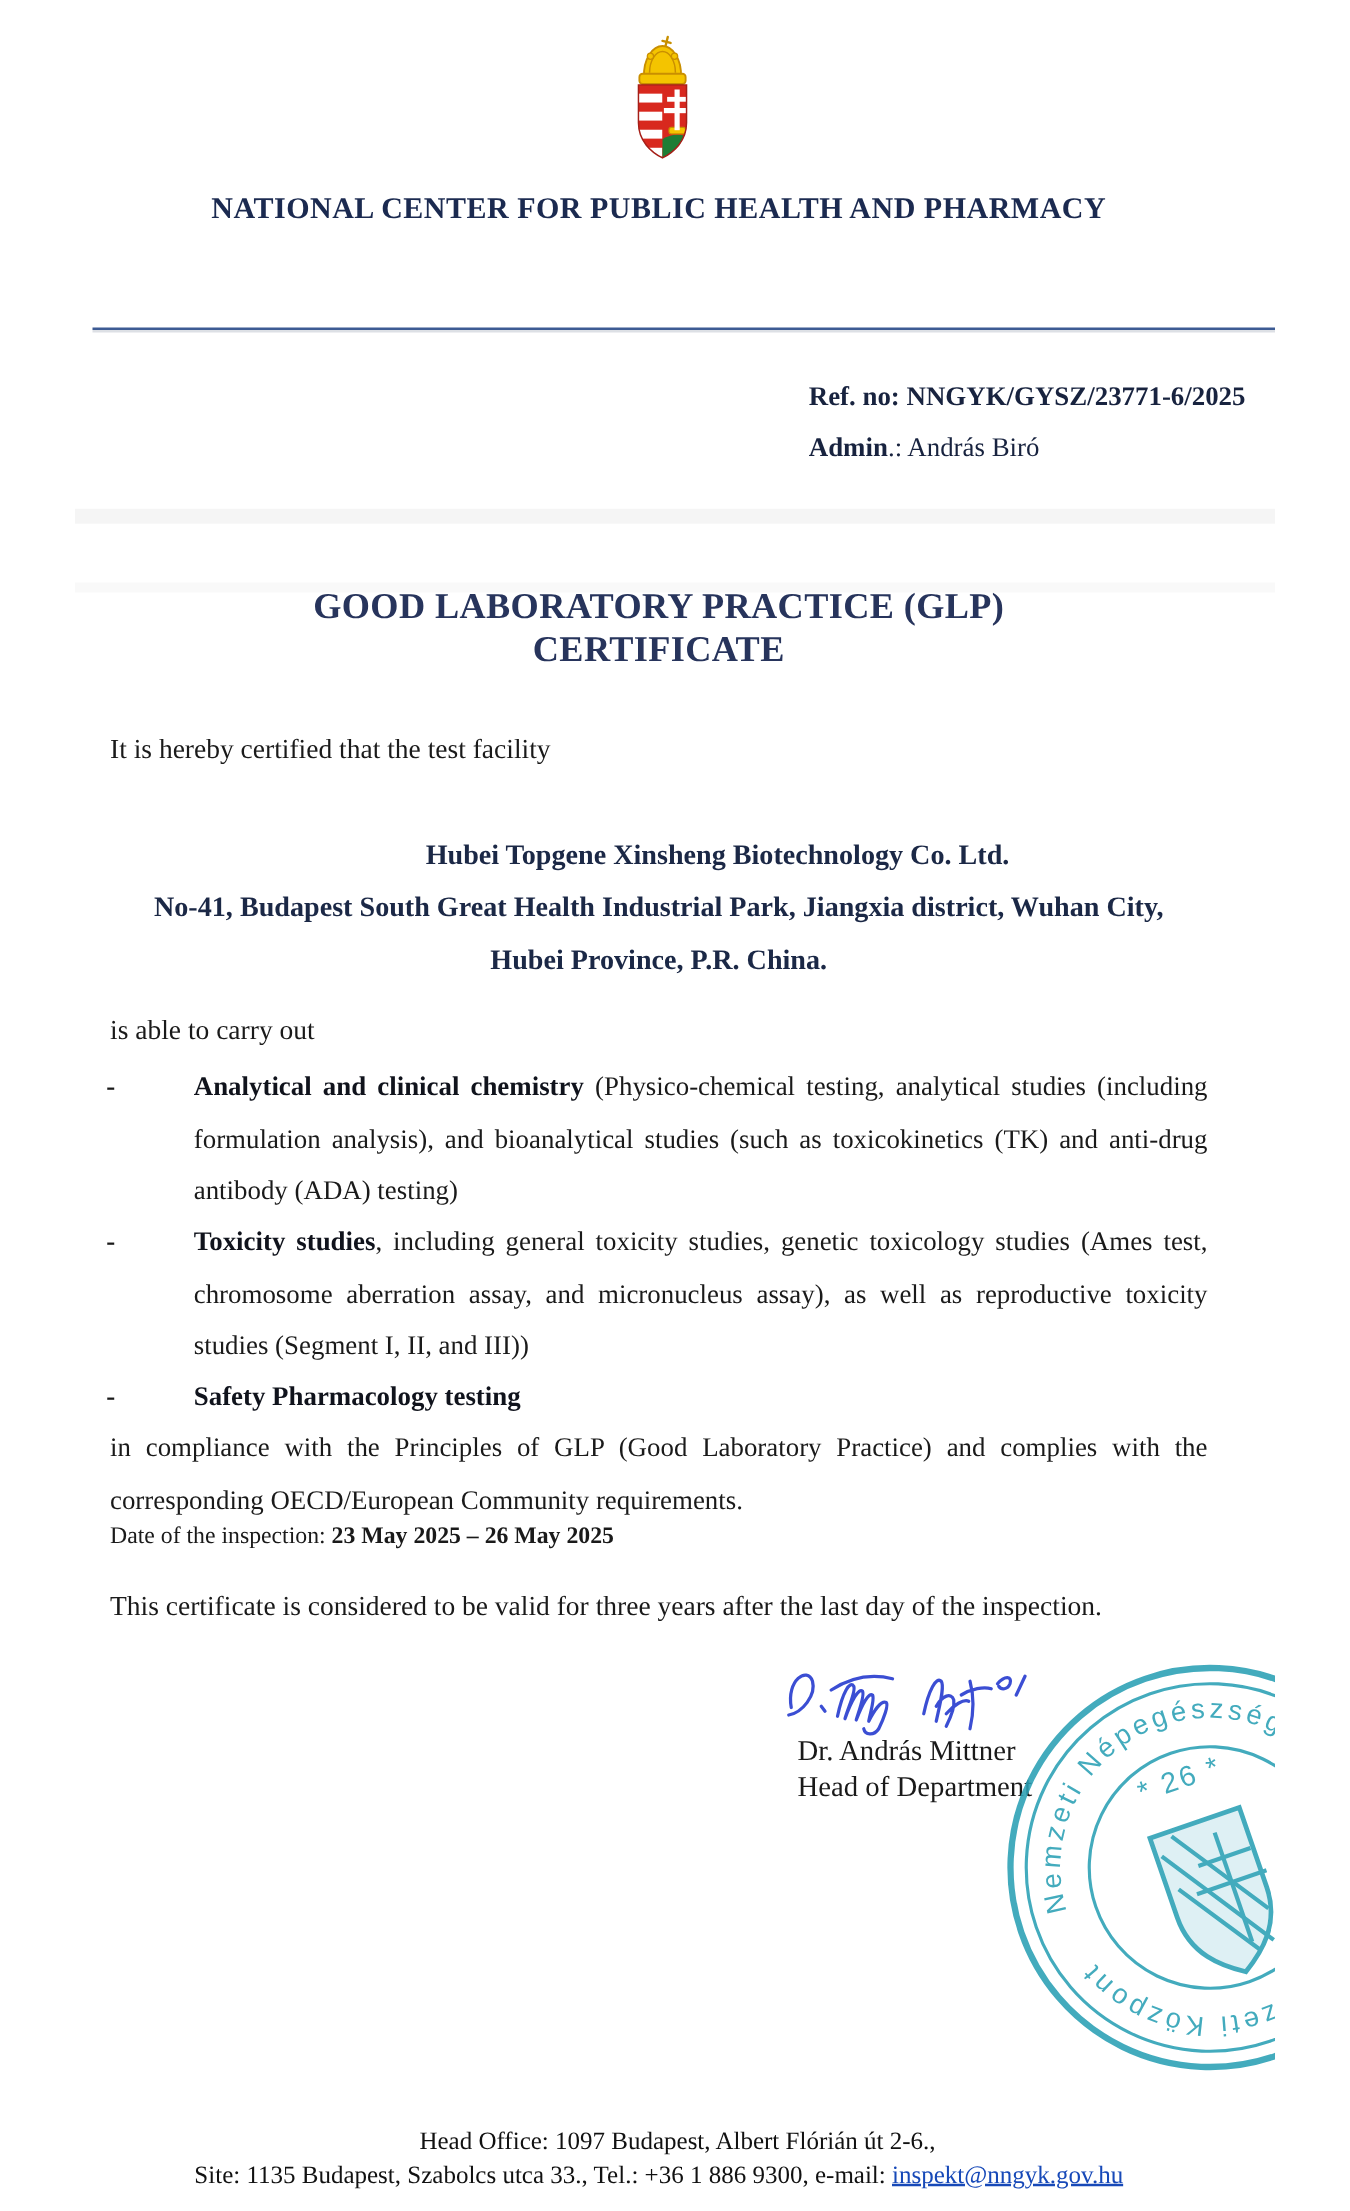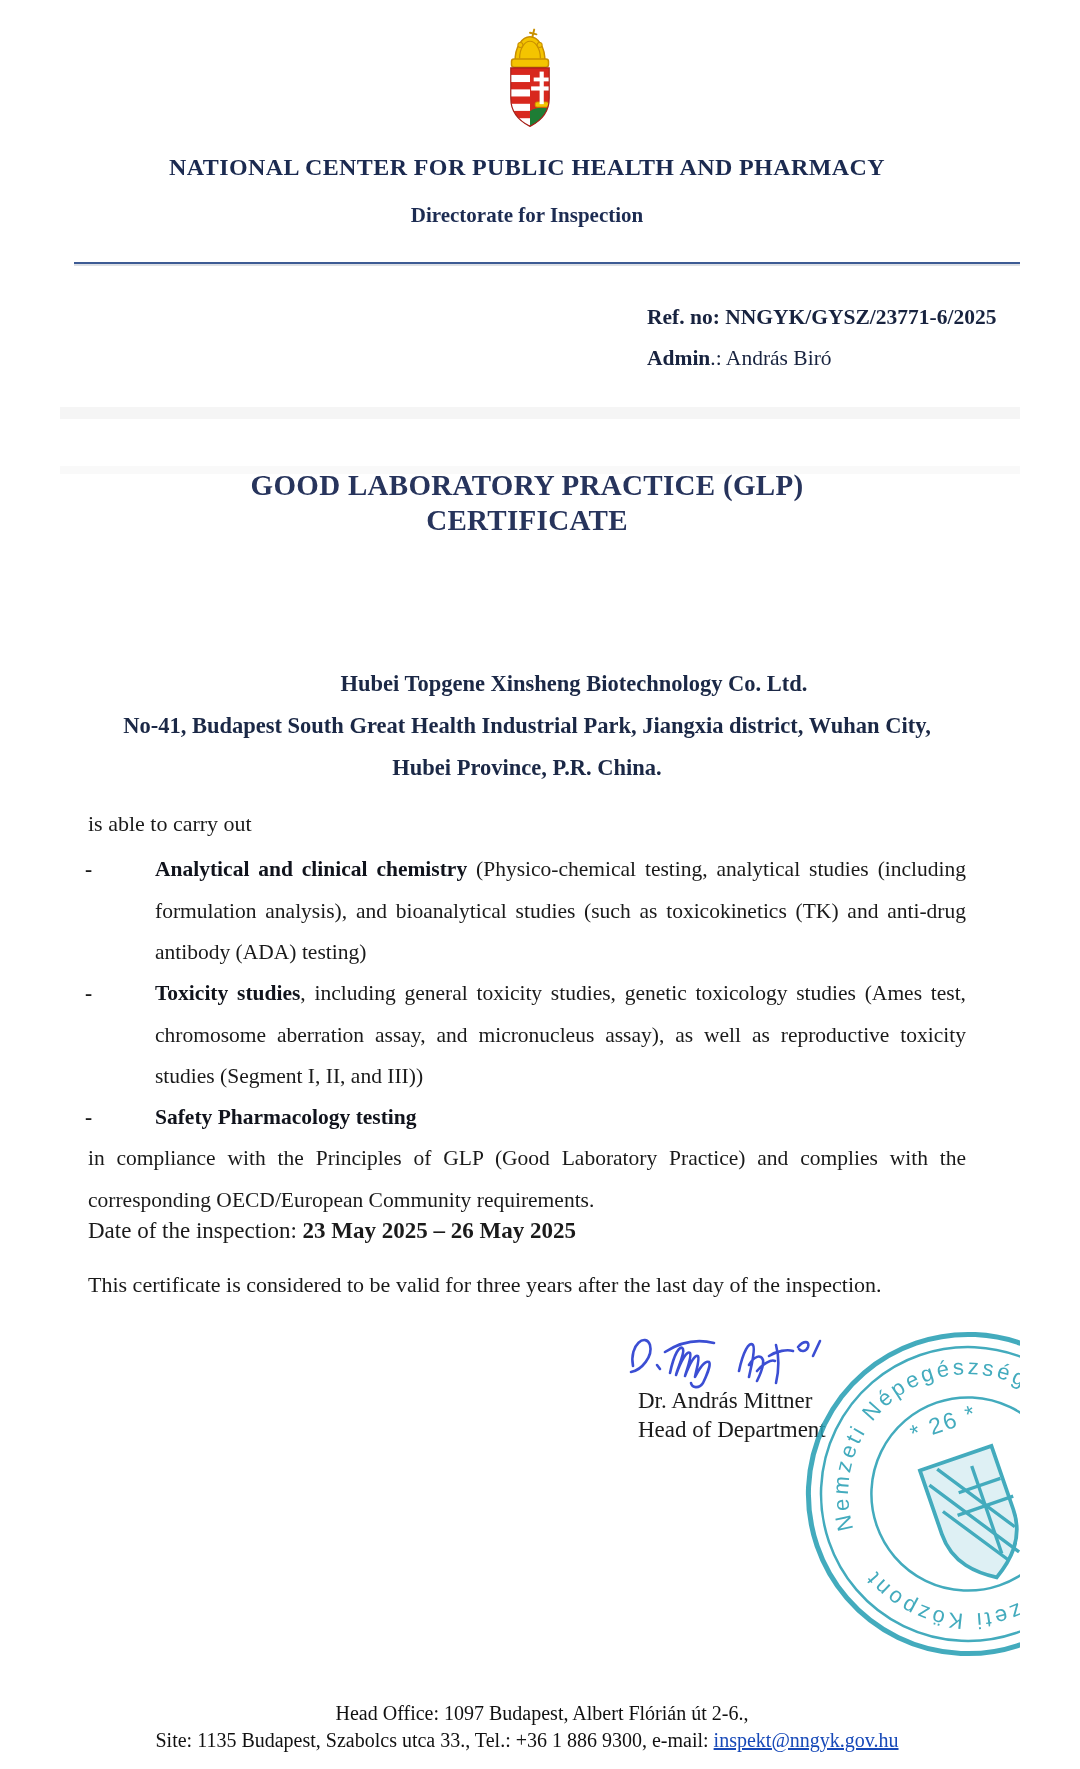--- a/index.html
+++ b/index.html
@@ -19,21 +19,21 @@
   .refblock .b{font-weight:bold;}
   .cert-title{top:468px;font-size:29px;line-height:35px;font-weight:bold;color:#27345c;letter-spacing:.3px;}
   .intro{left:28px;top:586px;font-size:22px;}
   .facility{top:663px;font-size:22.5px;font-weight:bold;color:#1b2846;line-height:42px;}
   .isable{left:28px;top:811px;font-size:22px;}
   .item{left:0;width:906px;font-size:21.5px;line-height:41.5px;}
   .item .dash{position:absolute;left:25px;top:0;font-weight:bold;}
   .item .txt{display:block;margin-left:95px;text-align:justify;}
   .item .lead{font-weight:bold;color:#10131c;}
   .para{left:28px;width:878px;font-size:21.5px;line-height:41.5px;text-align:justify;}
-  .dateline{left:28px;top:1218px;font-size:23px;}
+  .dateline{left:28px;top:1218px;font-size:19px;}
   .dateline .b{font-weight:bold;}
   .valid{left:28px;top:1272px;font-size:22px;}
   .sig-svg{left:560px;top:1326px;width:235px;height:64px;z-index:3;}
   .signer{left:578px;top:1386px;font-size:23px;line-height:29px;z-index:1;}
   .stamp{left:740px;top:1326px;width:336px;height:336px;z-index:2;opacity:.88;transform:rotate(-19deg);}
   .footer{left:0;width:934px;text-align:center;font-size:20px;line-height:27px;color:#111;}
   .footer1{top:1700px;margin-left:15px;}
   .footer2{top:1727px;}
   a.email{color:#1749b8;text-decoration:underline;}
 </style>
@@ -84,34 +84,34 @@
         <rect x="57" y="101" width="18" height="7" rx="2.5" fill="#f4c400" stroke="#c98f00" stroke-width="1.2"></rect>
         <rect x="63" y="60" width="5.6" height="44" fill="#ffffff"></rect>
         <rect x="55" y="68" width="22" height="5.2" fill="#ffffff"></rect>
         <rect x="51.5" y="80" width="29" height="5.6" fill="#ffffff"></rect>
       </g>
     </g>
     <path d="M24,55 H76 V96 C76,116 62,128 50,134 C38,128 24,116 24,96 Z" fill="none" stroke="#a51f18" stroke-width="1.6"></path>
   </svg>
 
   <div class="abs centered org-name">NATIONAL CENTER FOR PUBLIC HEALTH AND PHARMACY</div>
-  <div class="abs centered directorate">Directorate for Inspection</div>
 
   <div class="abs rule"></div>
 
   <div class="abs refblock">
     <div><span class="b">Ref. no:</span><span class="b"> </span><span class="b">NNGYK/GYSZ/23771-6/2025</span></div>
     <div><span class="b">Admin</span><span>.: András Biró</span></div>
   </div>
 
   <div class="abs centered cert-title">
     <div>GOOD LABORATORY PRACTICE (GLP)</div>
     <div>CERTIFICATE</div>
   </div>
 
+  <div class="abs intro">It is hereby certified that the test facility</div>
 
   <div class="abs centered facility" style="top:663px;padding-left:47px;">Hubei Topgene Xinsheng Biotechnology Co. Ltd.</div>
   <div class="abs centered facility" style="top:705px;">No-41, Budapest South Great Health Industrial Park, Jiangxia district, Wuhan City,</div>
   <div class="abs centered facility" style="top:747px;">Hubei Province, P.R. China.</div>
 
   <div class="abs isable">is able to carry out</div>
 
   <div class="abs item" style="top:849px;">
     <span class="dash">-</span>
     <span class="txt"><span class="lead">Analytical and clinical chemistry</span><span> (Physico-chemical testing, analytical studies (including formulation analysis), and bioanalytical studies (such as toxicokinetics (TK) and anti-drug antibody (ADA) testing)</span></span>

